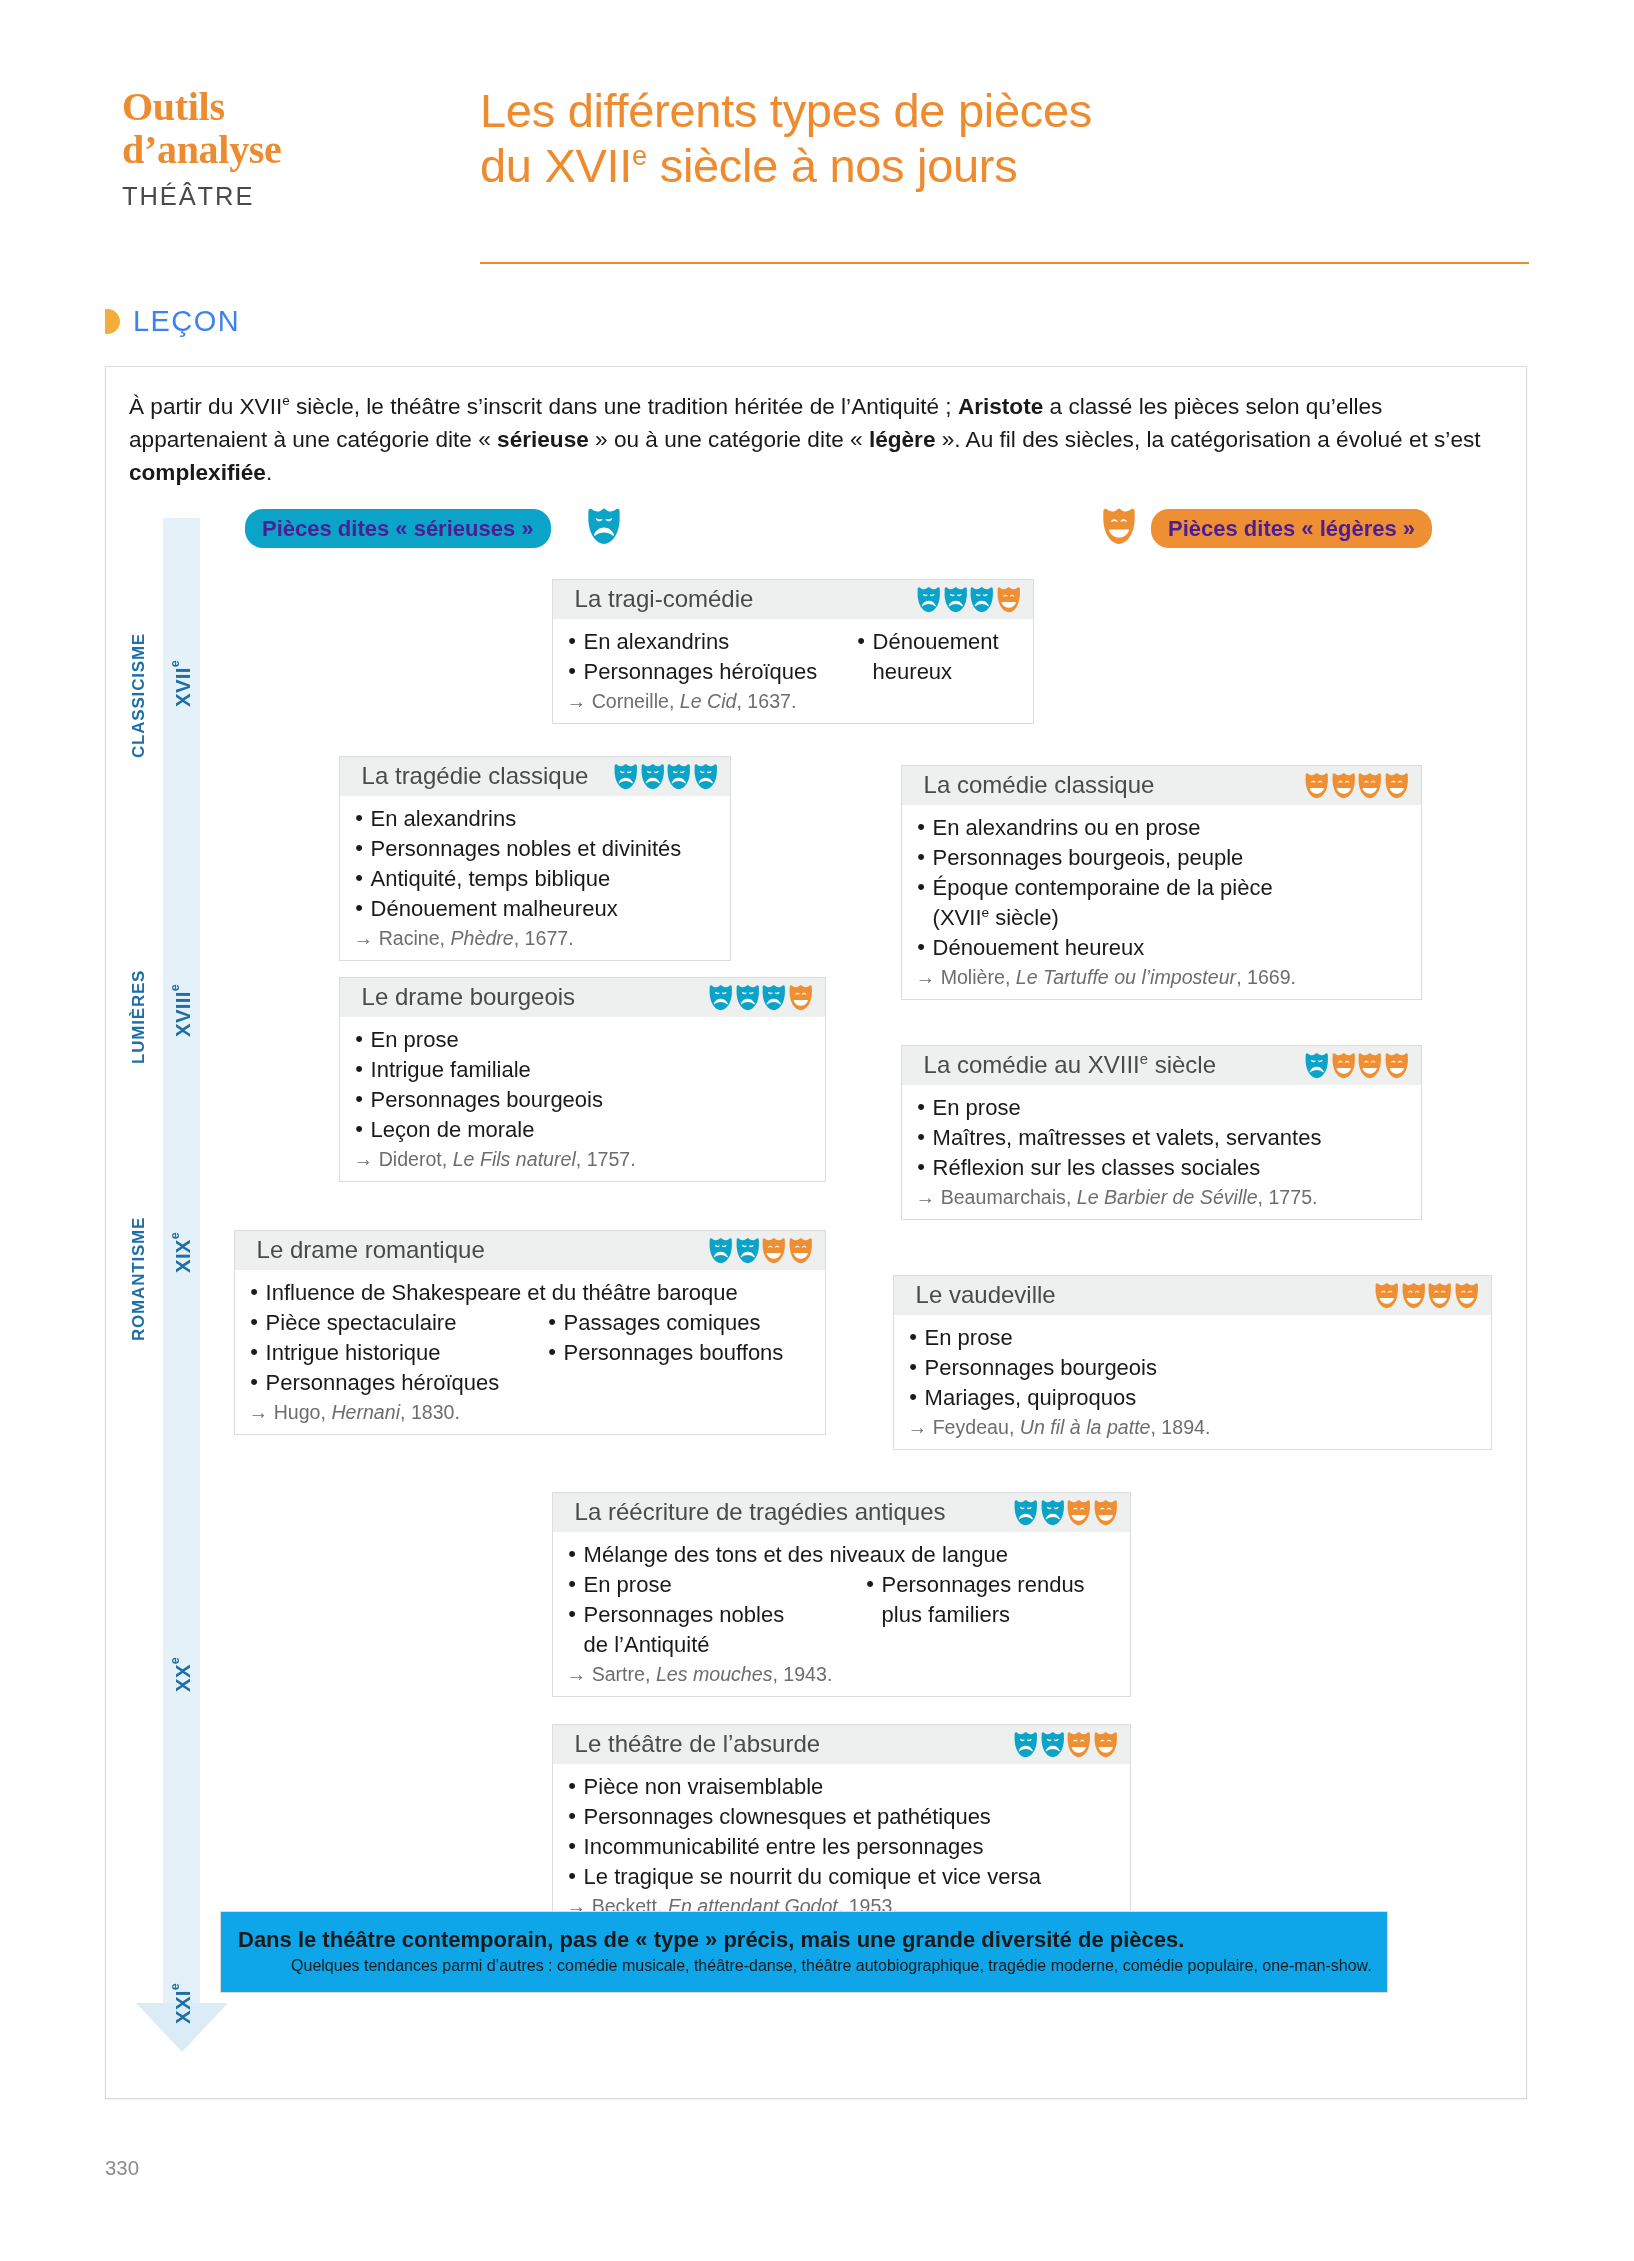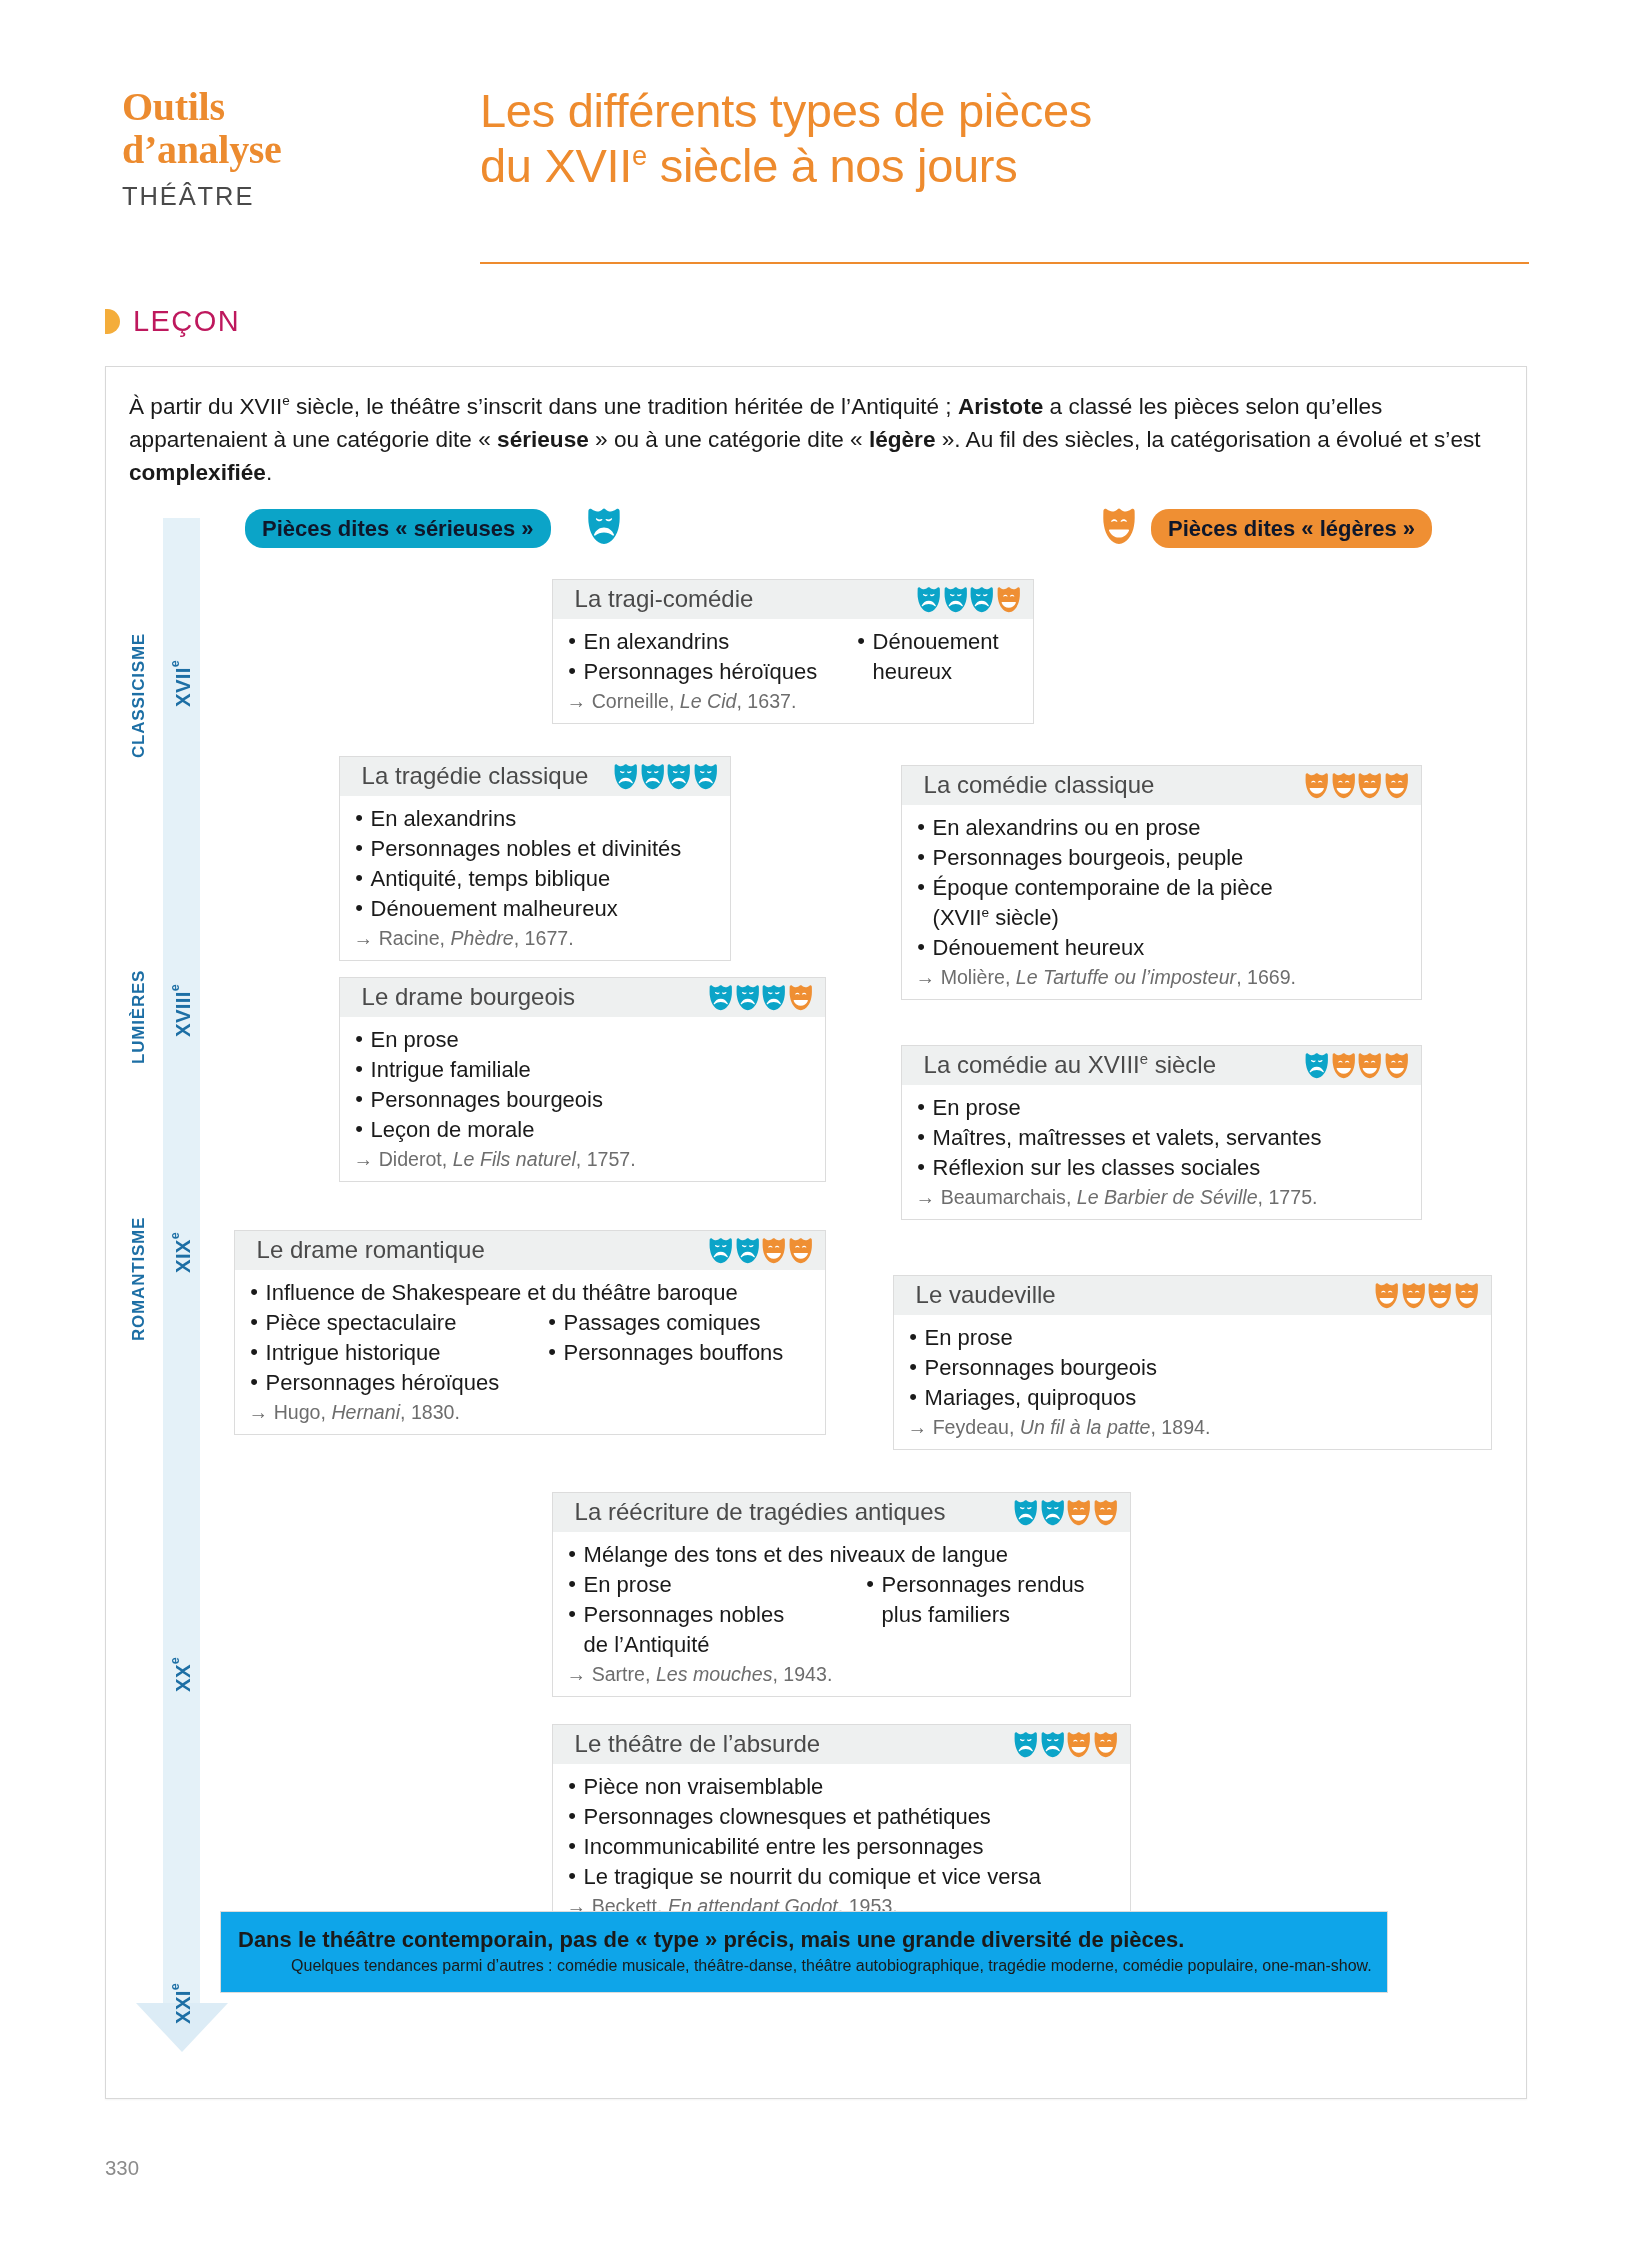--- a/index.html
+++ b/index.html
@@ -46,21 +46,21 @@
   }
 
   
   .lecon-row { position: absolute; left: 105px; top: 305px; display: flex; align-items: center; gap: 13.6px; }
   .lecon-bullet {
     width: 14.5px; height: 25.5px;
     background: #f4ad3b;
     border-radius: 0 14.5px 14.5px 0;
   }
   .lecon-label {
-    font-size: 29px; letter-spacing: 1.4px; color: #be185d; font-weight: 300;
+    font-size: 29px; letter-spacing: 1.4px; color: #3b82f6; font-weight: 300;
   }
 
   
   .panel {
     position: absolute; left: 105px; top: 366px;
     width: 1422px; height: 1733px;
     border: 0.9px solid #d8d8d8;
     background: #fff;
     box-shadow: 0 0.9px 1.7px rgba(0,0,0,.05);
   }
@@ -94,21 +94,21 @@
     white-space: nowrap;
   }
   .era-label { left: 129px; font-size: 17px; letter-spacing: 0.8px; }
   .cent-label { left: 172px; font-size: 20.4px; letter-spacing: 0.3px; }
   .cent-label sup { font-size: .62em; vertical-align: super; line-height: 0; }
 
   
   .banner {
     position: absolute; height: 39px;
     display: flex; align-items: center;
-    color: #0f172a; font-weight: bold; font-size: 22px;
+    color: #4c1d95; font-weight: bold; font-size: 22px;
     padding: 0 17px; white-space: nowrap; border-radius: 18px;
   }
   .banner-serious { background: #0ba4c8; left: 245px; top: 509px; }
   .banner-light   { background: #ef8f33; left: 1151px; top: 509px; }
 
   
   .mask { display: inline-block; vertical-align: middle; }
   .mask-row { display: flex; gap: 0.9px; align-items: center; }
 
   

